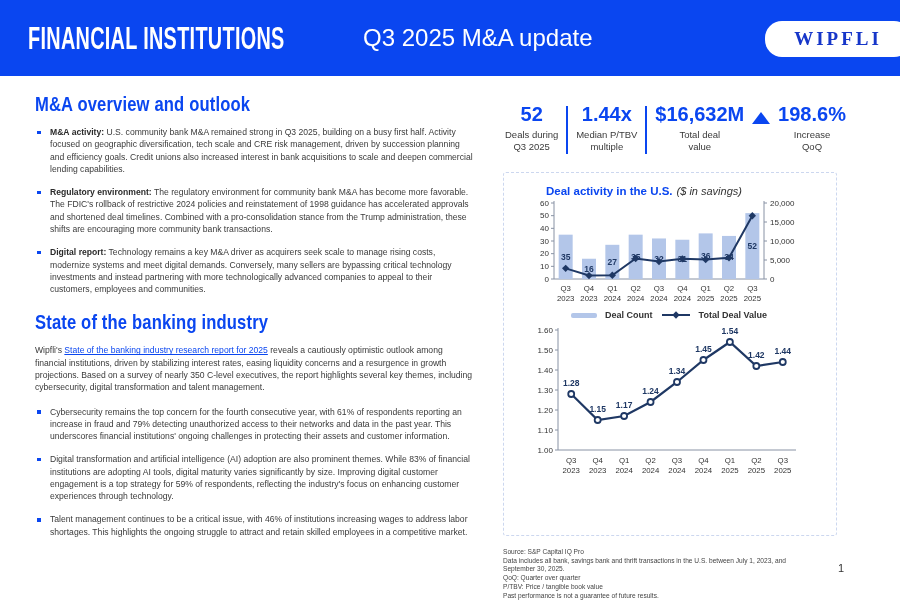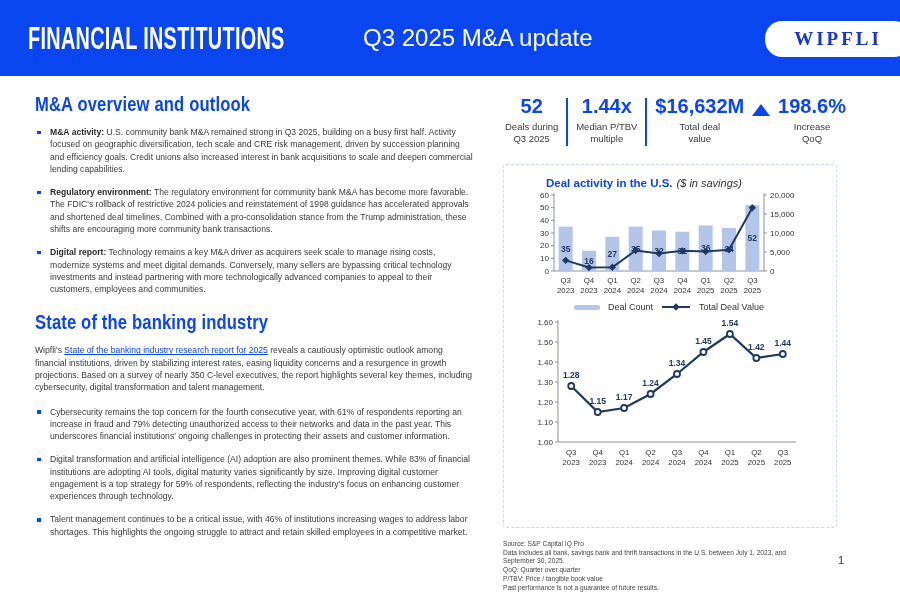--- a/index.html
+++ b/index.html
@@ -29,38 +29,38 @@
          transform:scaleX(0.79);transform-origin:left center;white-space:nowrap;letter-spacing:.2px;}
   h2.sec.second{margin-top:15px;}
   ul.blist{list-style:none;margin:0;padding:0;}
   ul.blist li{position:relative;padding-left:15px;font-size:8.6px;line-height:1.43;color:var(--txt);margin-bottom:11px;}
   ul.blist li::before{content:"";position:absolute;left:2px;top:4.5px;width:3.6px;height:3.6px;background:var(--blue);}
   ul.blist li strong{color:#2b2b2b;font-weight:700;}
   .intro{font-size:8.6px;line-height:1.43;color:var(--txt);margin:0 0 12px 0;}
   .intro a{color:var(--blue);}
 
   
-  .right-col{position:absolute;left:503px;top:96px;width:345px;}
+  .right-col{position:absolute;left:503px;top:104px;width:345px;}
   .stats{display:flex;align-items:flex-start;justify-content:space-between;height:58px;padding:0 2px;}
   .stat{text-align:center;}
   .stat .val{color:var(--blue);font-size:20px;font-weight:800;line-height:1.05;margin-bottom:4px;white-space:nowrap;}
   .stat .lbl{font-size:9.5px;color:var(--txt);line-height:1.3;}
   .divider{width:2px;background:var(--blue);height:48px;margin-top:2px;flex:0 0 2px;}
   .triangle{width:0;height:0;border-left:9px solid transparent;border-right:9px solid transparent;
             border-bottom:12px solid var(--blue);margin-top:8px;}
 
   .charts-panel{margin-top:10px;width:334px;height:364px;border:1px dashed var(--dash);border-radius:3px;
                 padding:12px 0 0 10px;}
   .chart-title{margin-left:32px;font-size:11.5px;white-space:nowrap;}
   .chart-title .ct-main{color:var(--blue);font-weight:800;}
   .chart-title .ct-sub{color:#333;font-style:italic;font-weight:400;font-size:11px;margin-left:4px;}
   .chart-title.t2{margin-top:15px;}
   svg.chart{display:block;}
   .legend{display:flex;align-items:center;justify-content:center;gap:8px;font-size:9px;color:#333;
-          width:250px;margin-left:30px;margin-top:1px;}
+          width:250px;margin-left:30px;margin-top:1px;font-weight:bold;}
   .lg-bar{display:inline-block;width:26px;height:5px;background:var(--bar);border-radius:2px;}
   .legend svg{display:inline-block;}
 
   .foot-row{display:flex;margin-top:12px;}
   .footnotes{width:312px;font-size:6.6px;line-height:1.32;color:#444;}
   .pagenum{margin-left:auto;font-size:11px;color:#333;margin-top:14px;padding-right:4px;}
 </style>
 </head>
 <body>
 

